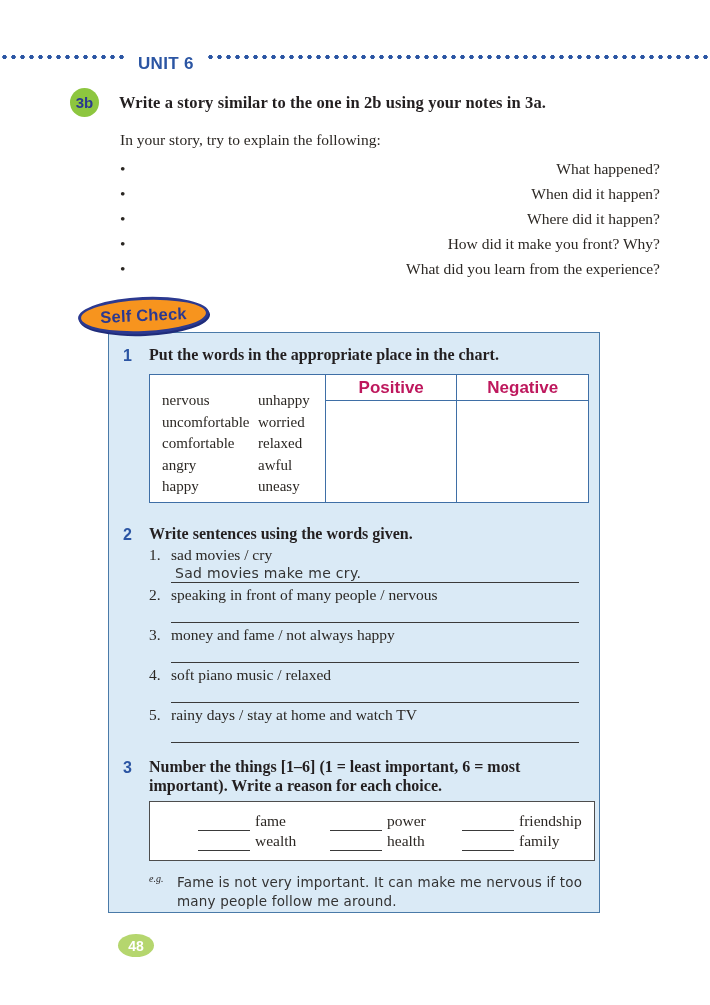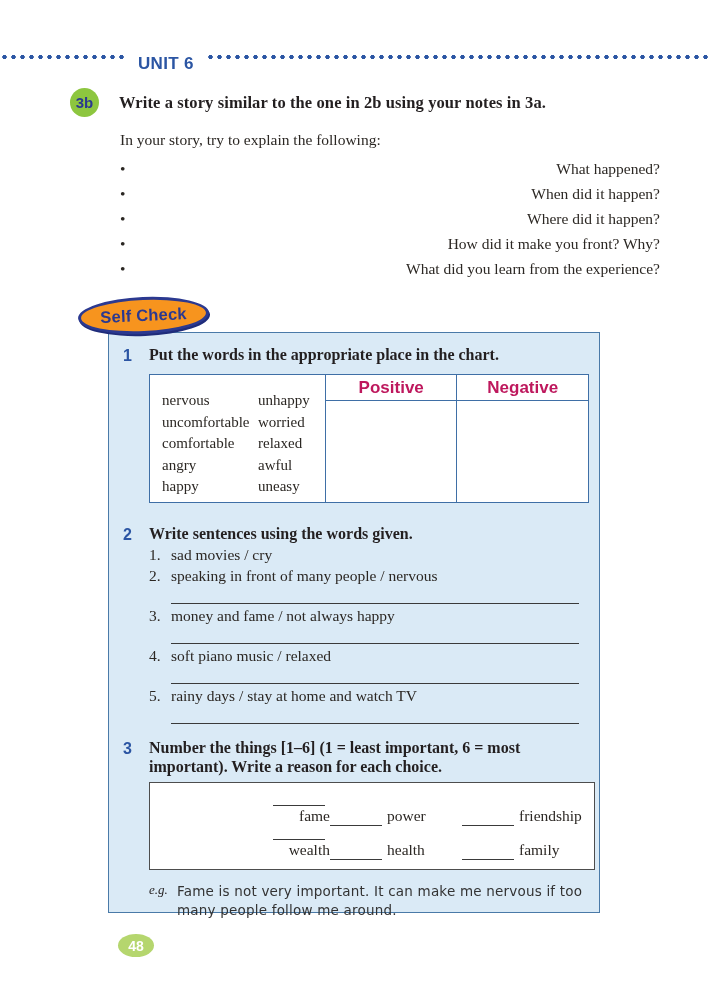--- a/index.html
+++ b/index.html
@@ -72,27 +72,27 @@
     font-family:"DejaVu Sans", sans-serif; font-size:14px; line-height:18px;
     color:#333333; padding-left:4px; letter-spacing:0.3px; }
 
   
   .sec3 { margin-top:14px; }
   .sec3 .sec-title { width:436px; }
   .things-box { margin-top:6px; width:446px; background:#ffffff;
     border:1.2px solid #4d4d4d; padding:9px 0 9px 0; }
   .things-row { display:flex; line-height:20px; }
   .thing { width:135px; display:flex; align-items:flex-end; }
-  .thing:first-child { margin-left:48px;flex-direction:column; }
+  .thing:first-child { margin-left:48px; }
   .blank { display:inline-block; width:52px; height:14px;
     border-bottom:1.2px solid #3a3a3a; margin-right:5px; flex:0 0 auto; }
   .thing-label { font-size:15.5px; color:#2b2723; }
 
   .example { margin-top:12px; display:flex; width:460px; }
-  .eg-label { font-style:italic; font-weight:normal; font-size:13px; width:28px; flex:0 0 auto;
+  .eg-label { font-style:italic; font-weight:normal; font-size:10px; width:28px; flex:0 0 auto;
     color:#231f20; }
   .eg-text { font-family:"DejaVu Sans", sans-serif; font-size:13.5px; line-height:19px;
     color:#333333; letter-spacing:0.2px; }
 
   
   .page-num { position:absolute; top:934px; left:118px; width:36px; height:23px;
     background:#b5d66e; border-radius:50%; display:flex; align-items:center; justify-content:center; }
   .page-num span { font-family:"Liberation Sans", sans-serif; font-weight:bold;
     font-size:14px; color:#ffffff; }
 </style>
@@ -170,20 +170,21 @@
   <div class="section sec2">
     <div class="sec-num">2</div>
     <div class="sec-body">
       <div class="sec-title">Write sentences using the words given.</div>
 
       <div class="s2-item">
         <div class="s2-prompt">
           <span class="s2-n">1.</span>
           <span>sad movies / cry</span>
         </div>
+        <div class="s2-answer">Sad movies make me cry.</div>
       </div>
 
       <div class="s2-item">
         <div class="s2-prompt">
           <span class="s2-n">2.</span>
           <span>speaking in front of many people / nervous</span>
         </div>
         <div class="s2-answer"></div>
       </div>
 

